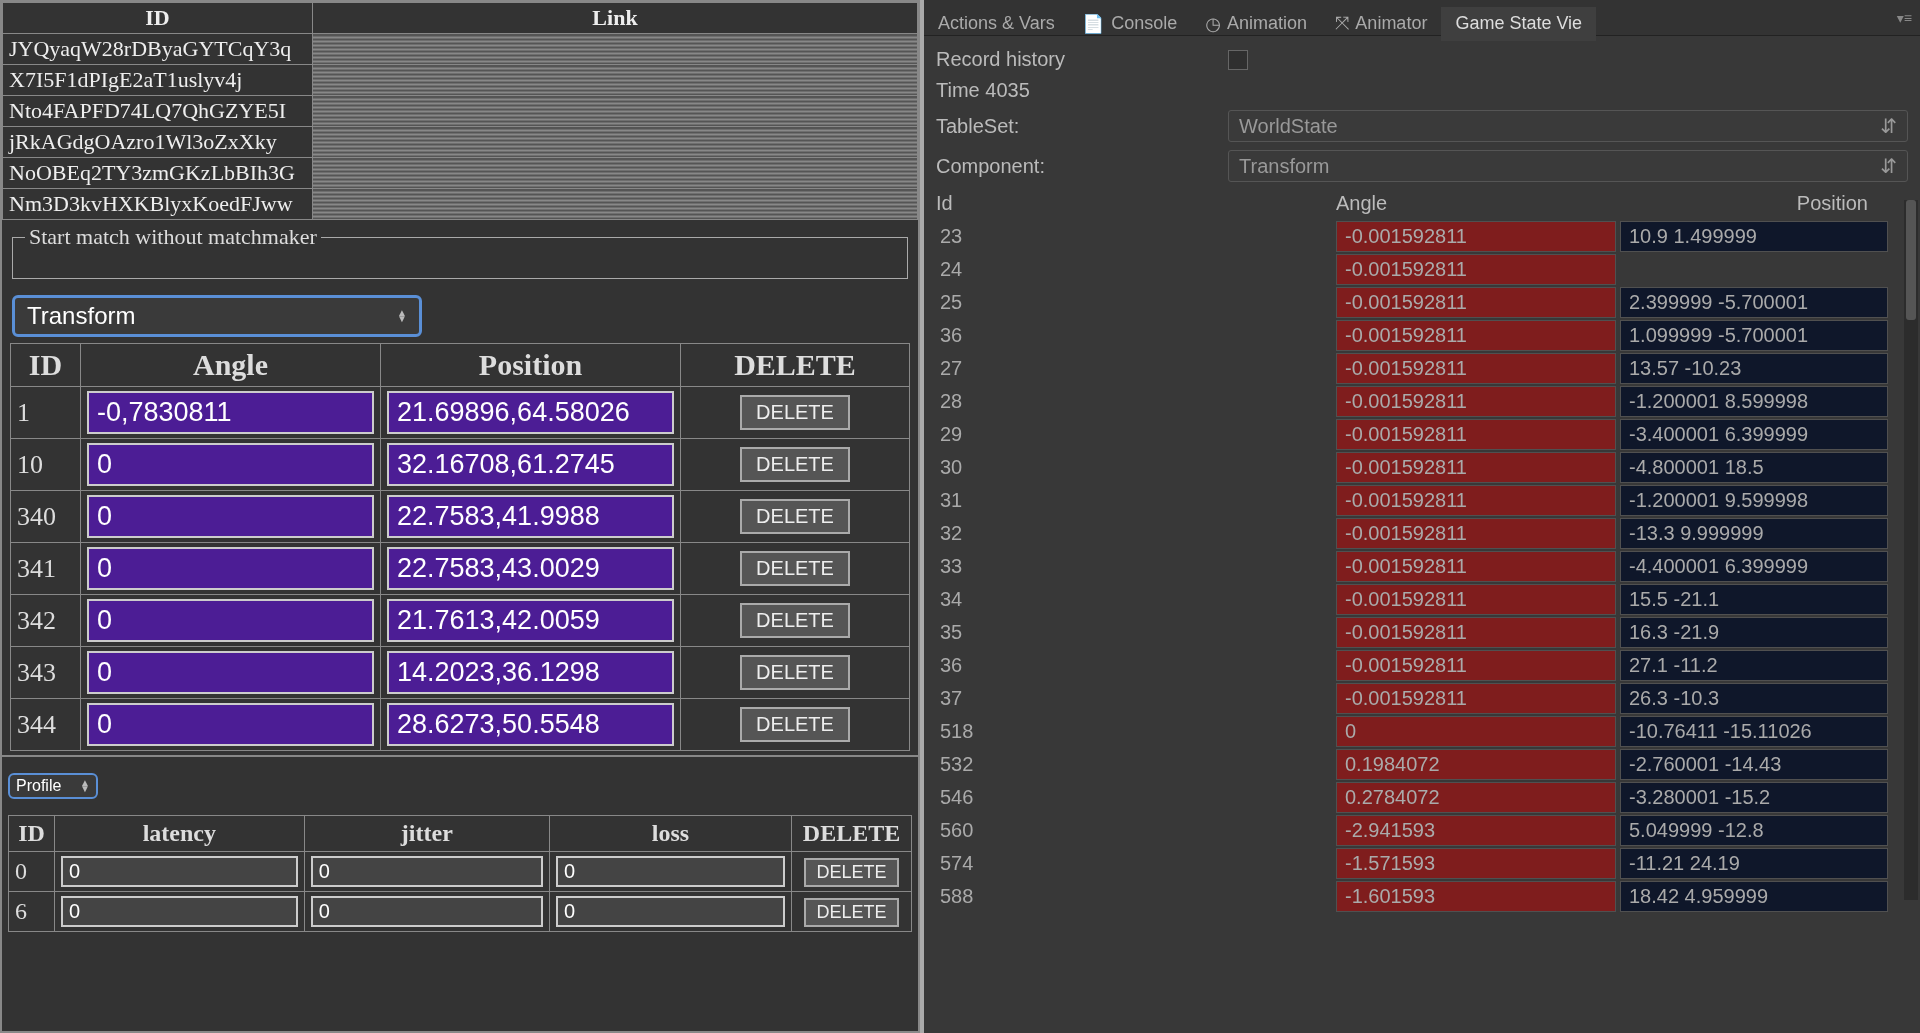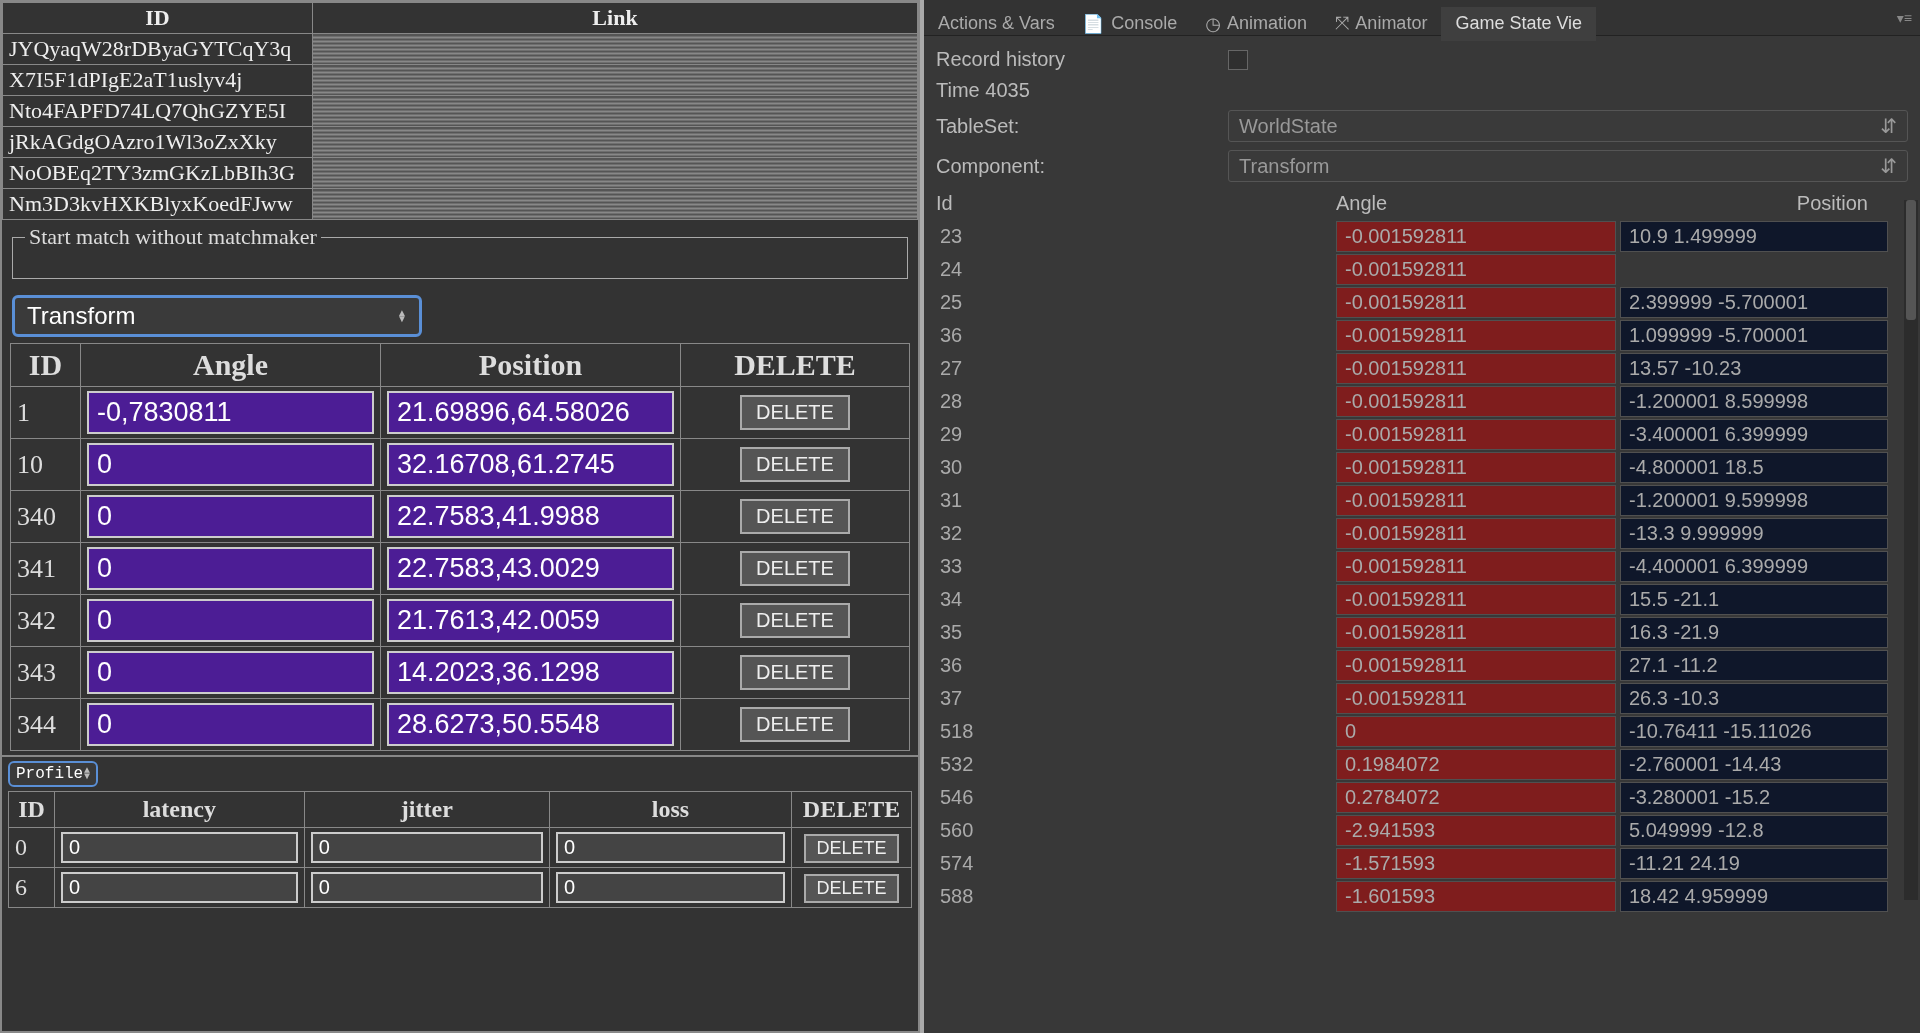--- a/index.html
+++ b/index.html
@@ -94,24 +94,23 @@
   color: #fff;
   font-size: 24px;
   margin: 12px 10px 6px;
   width: 410px;
   justify-content: space-between;
   cursor: pointer;
 }
 .styled-select.small {
   font-size: 16px;
   width: 90px;
-  margin: 4px 6px;
+  margin: 16px 6px;
   border-width: 2px;
   padding: 2px 6px;
-  font-family: Liberation Mono, monospace;
 }
 .updown {
   display: inline-flex;
   flex-direction: column;
   line-height: 6px;
   font-size: 10px;
   color: #bbb;
 }
 
 .data-table {

